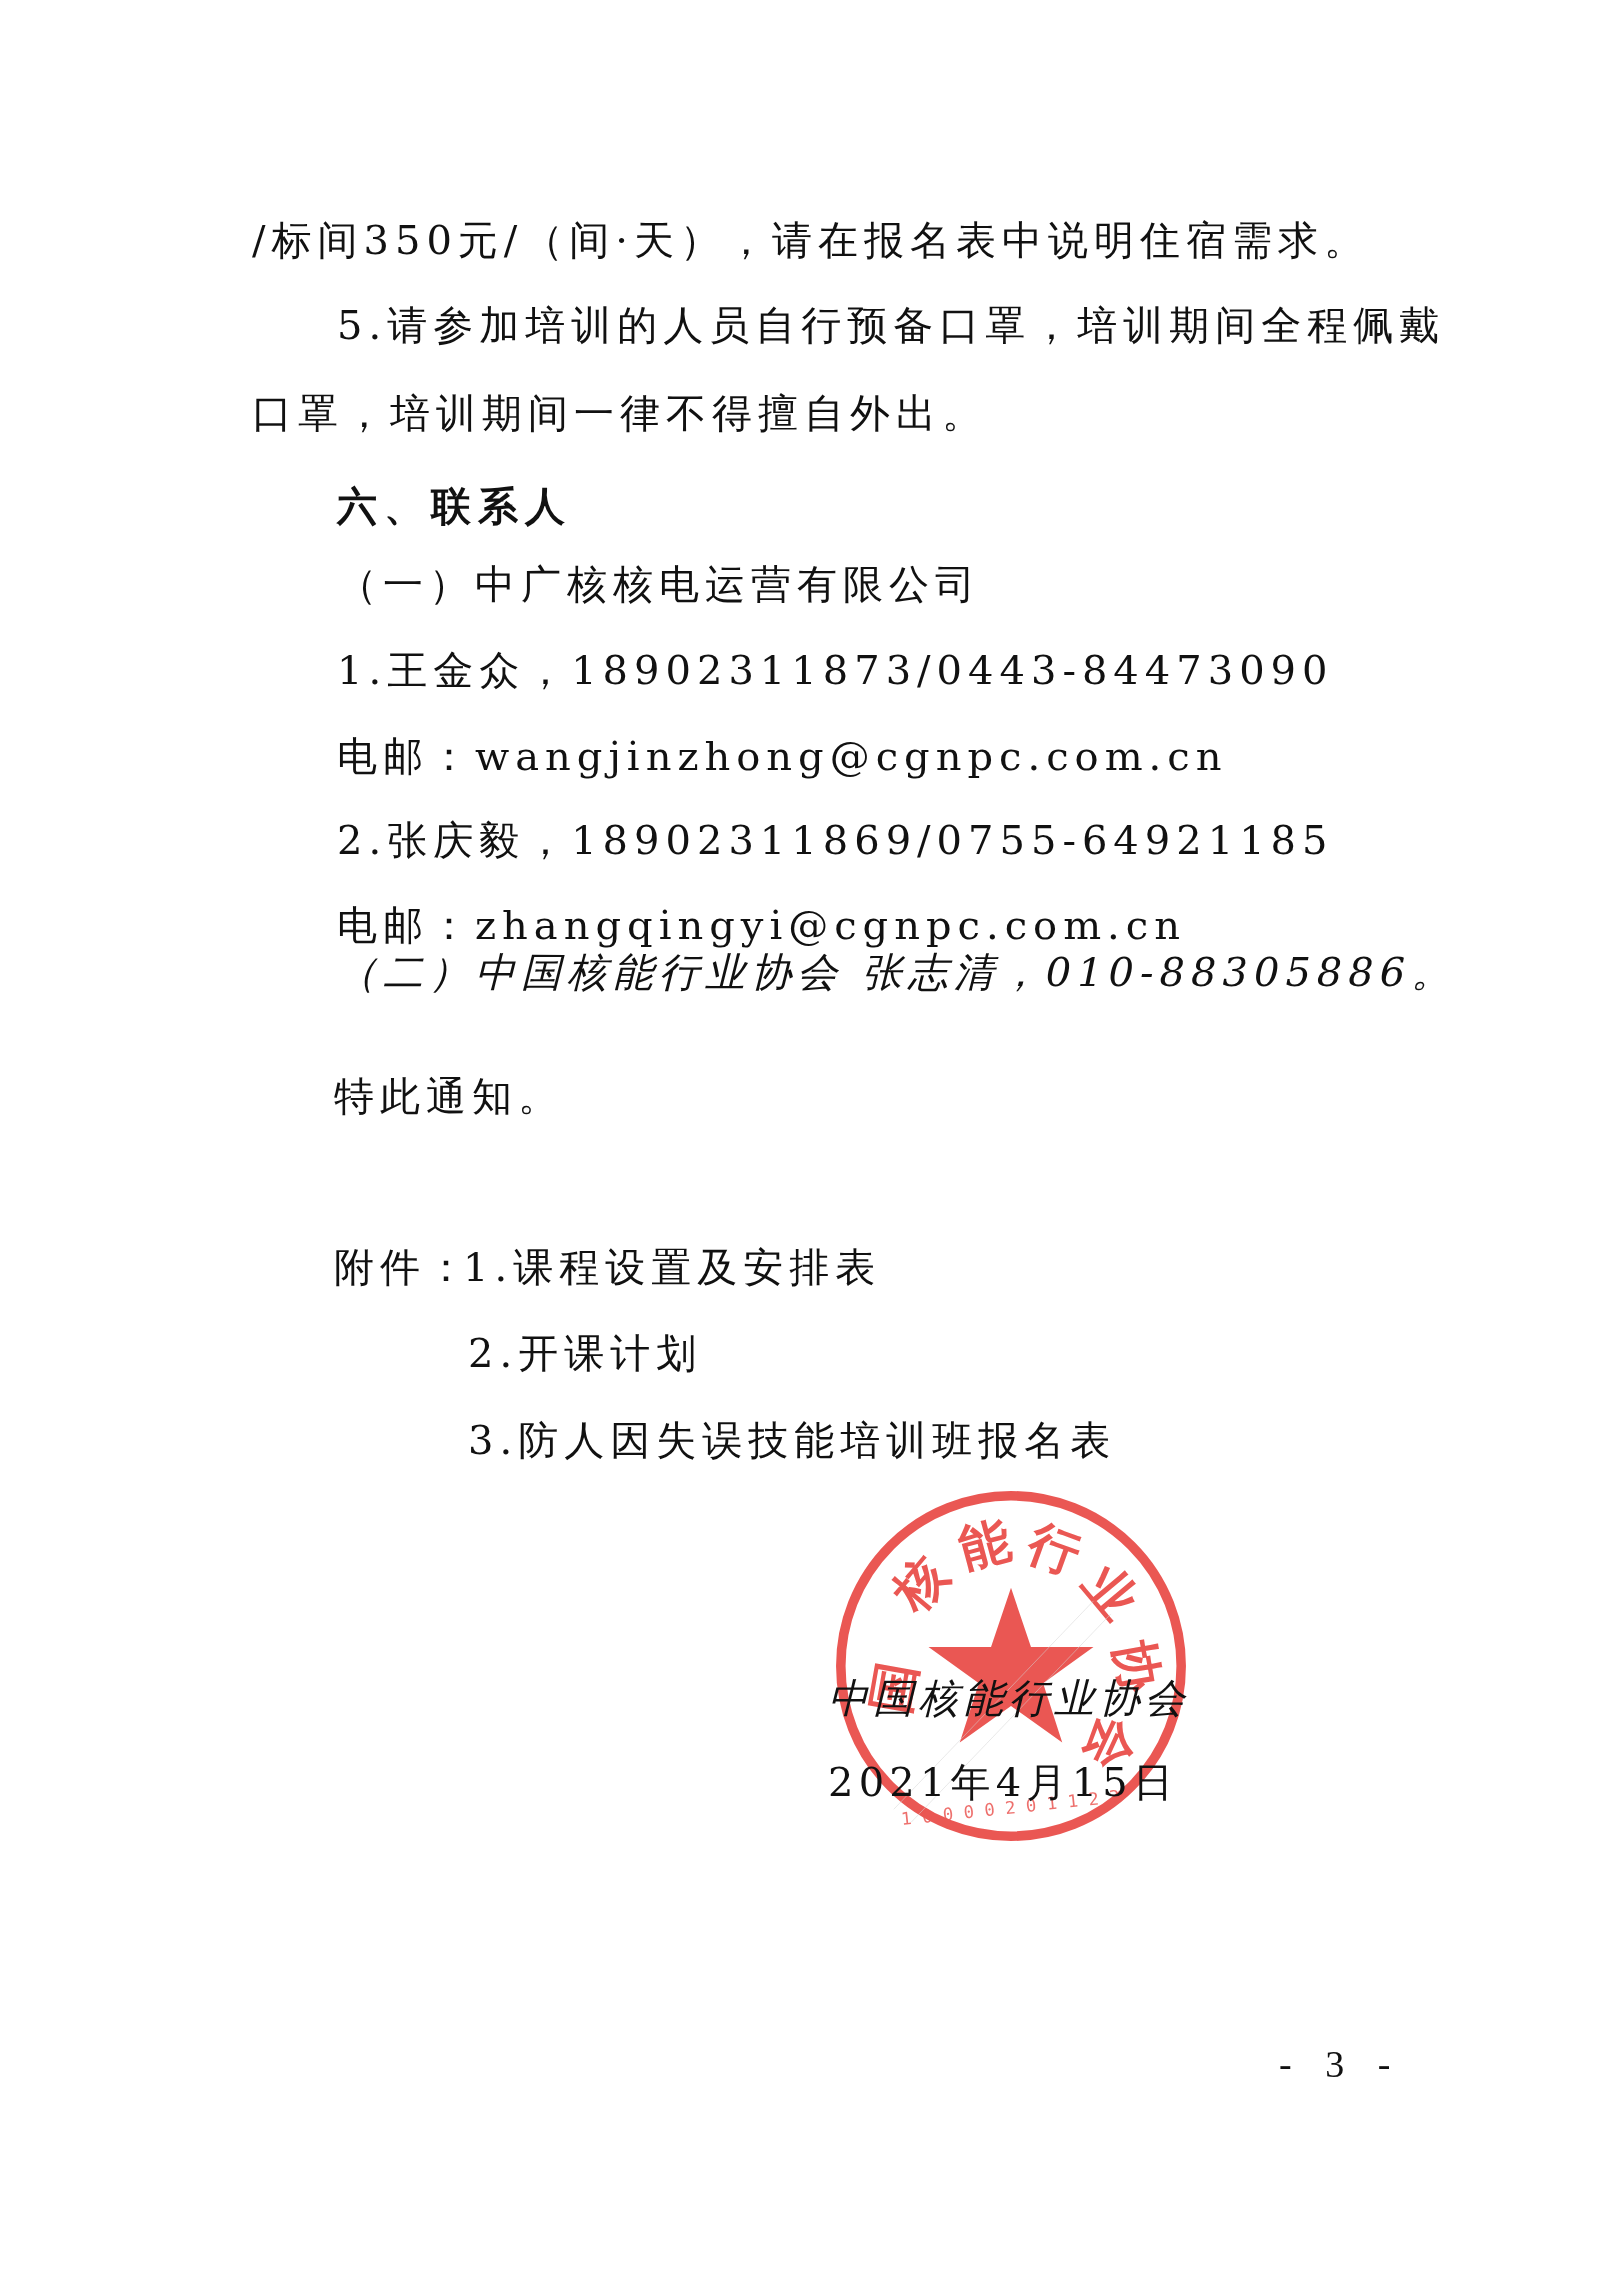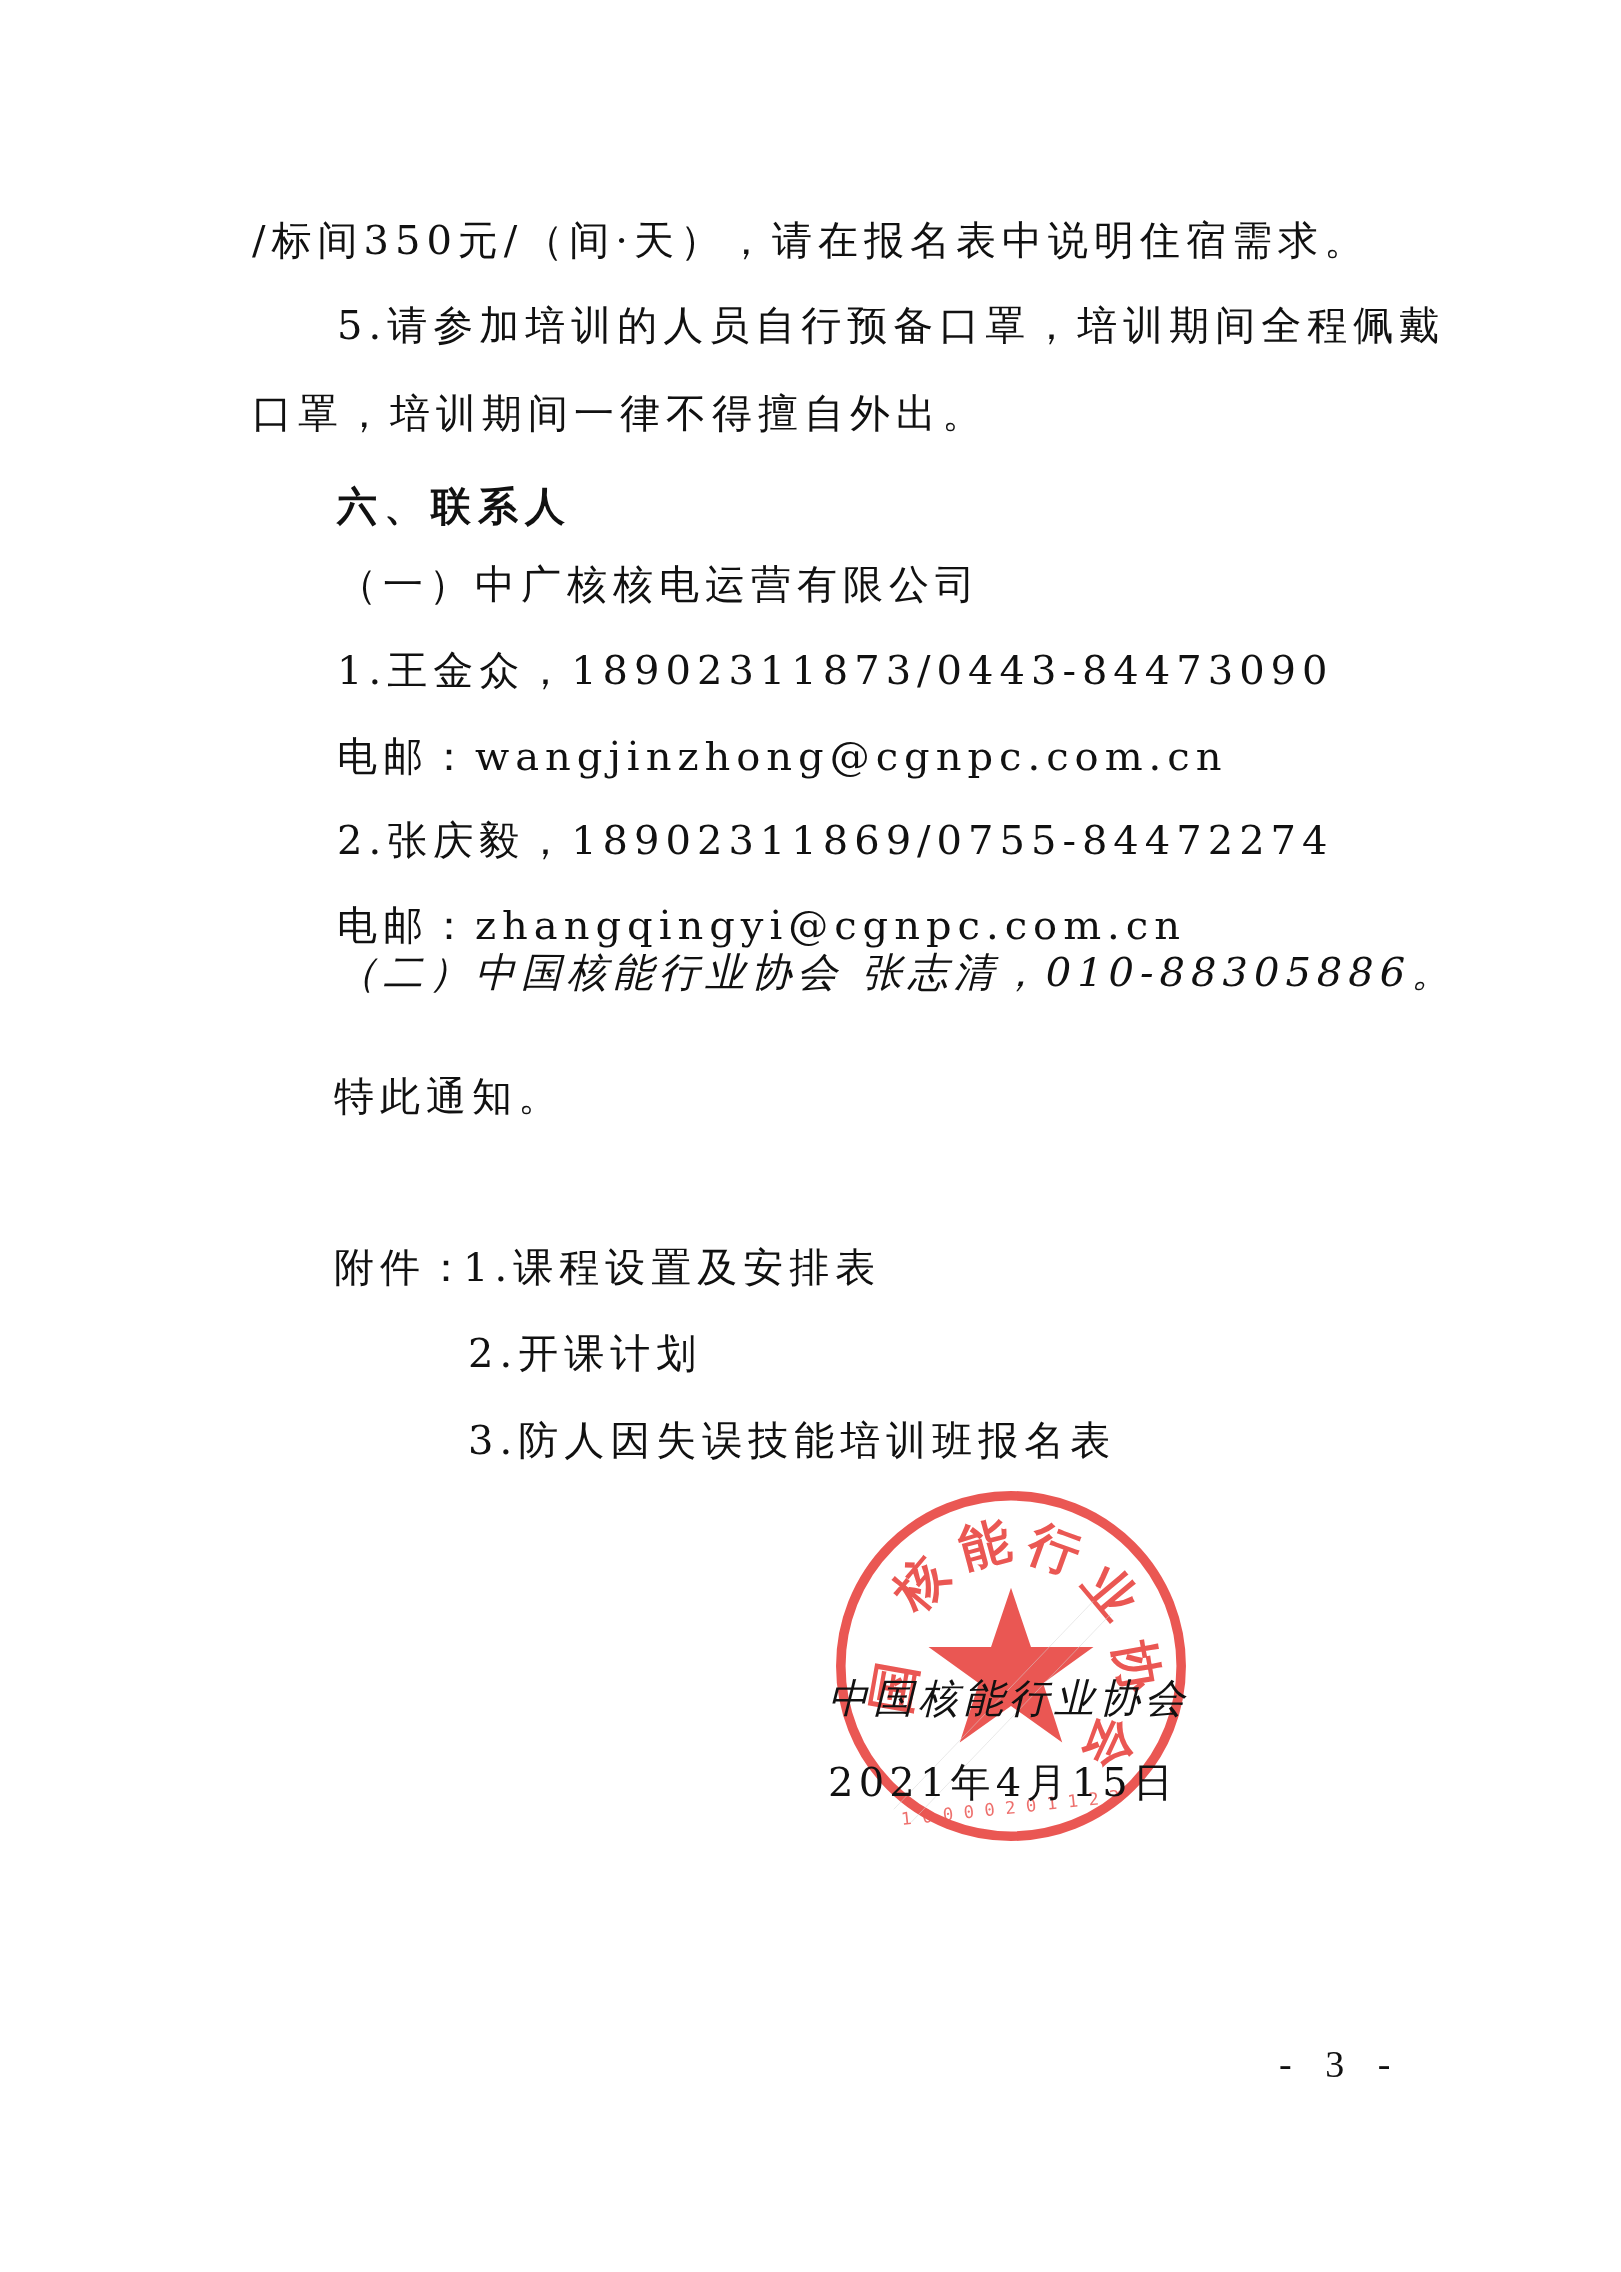--- a/index.html
+++ b/index.html
@@ -17,21 +17,21 @@
 <body>
 
 <div class="line" style="left:252px; top:214px;">/标间350元/（间·天），请在报名表中说明住宿需求。</div>
 <div class="line" style="left:337px; top:299px;">5.请参加培训的人员自行预备口罩，培训期间全程佩戴</div>
 <div class="line" style="left:252px; top:387px;">口罩，培训期间一律不得擅自外出。</div>
 
 <div class="line bold" style="left:337px; top:444px;margin-top:36px;">六、联系人</div>
 <div class="line" style="left:337px; top:558px;">（一）中广核核电运营有限公司</div>
 <div class="line" style="left:337px; top:644px;">1.王金众，18902311873/0443-84473090</div>
 <div class="line" style="left:337px; top:730px;">电邮：wangjinzhong@cgnpc.com.cn</div>
-<div class="line" style="left:337px; top:814px;">2.张庆毅，18902311869/0755-84472274</div>
+<div class="line" style="left:337px; top:814px;">2.张庆毅，18902311869/0755-64921185</div>
 <div class="line" style="left:337px; top:899px;">电邮：zhangqingyi@cgnpc.com.cn</div>
 <div class="line" style="left:337px; top:946px;font-style:italic;">（二）中国核能行业协会 张志清，010-88305886。</div>
 <div class="line" style="left:334px; top:1070px;text-align:right;">特此通知。</div>
 
 <div class="line" style="left:334px; top:1241px;">附件：</div>
 <div class="line" style="left:463px; top:1241px;">1.课程设置及安排表</div>
 <div class="line" style="left:468px; top:1327px;">2.开课计划</div>
 <div class="line" style="left:468px; top:1414px;">3.防人因失误技能培训班报名表</div>
 
 <svg class="stamp" viewBox="0 0 410 410" xmlns="http://www.w3.org/2000/svg">

